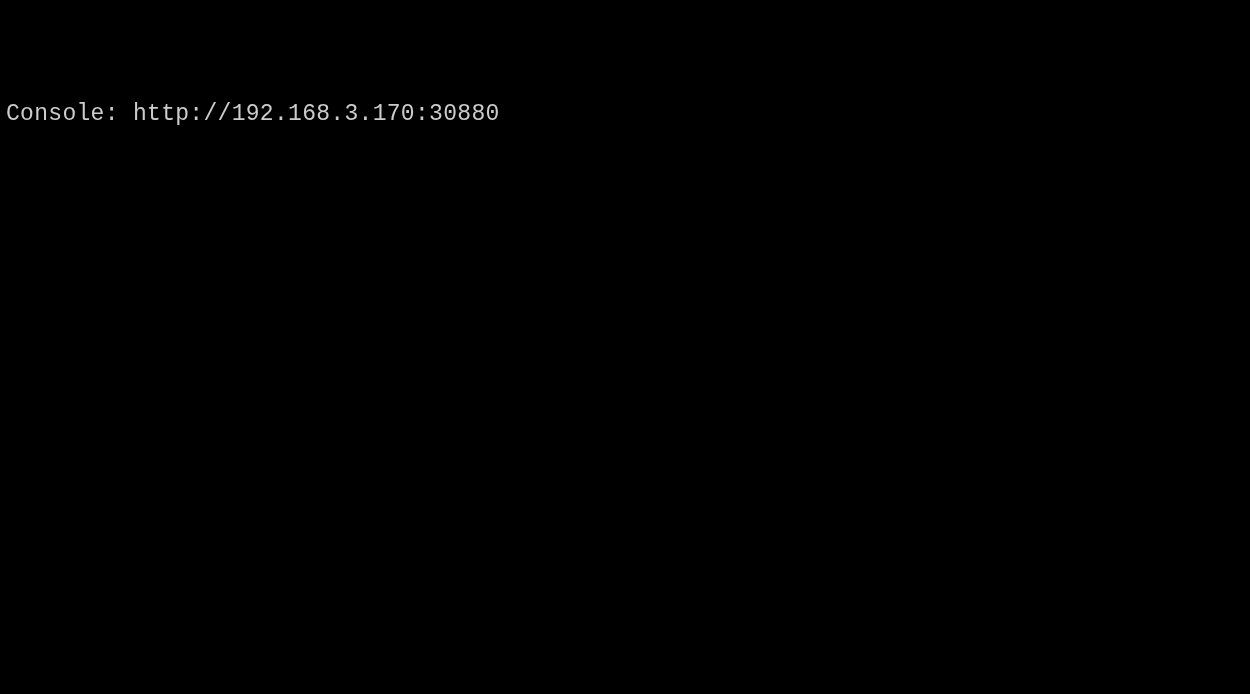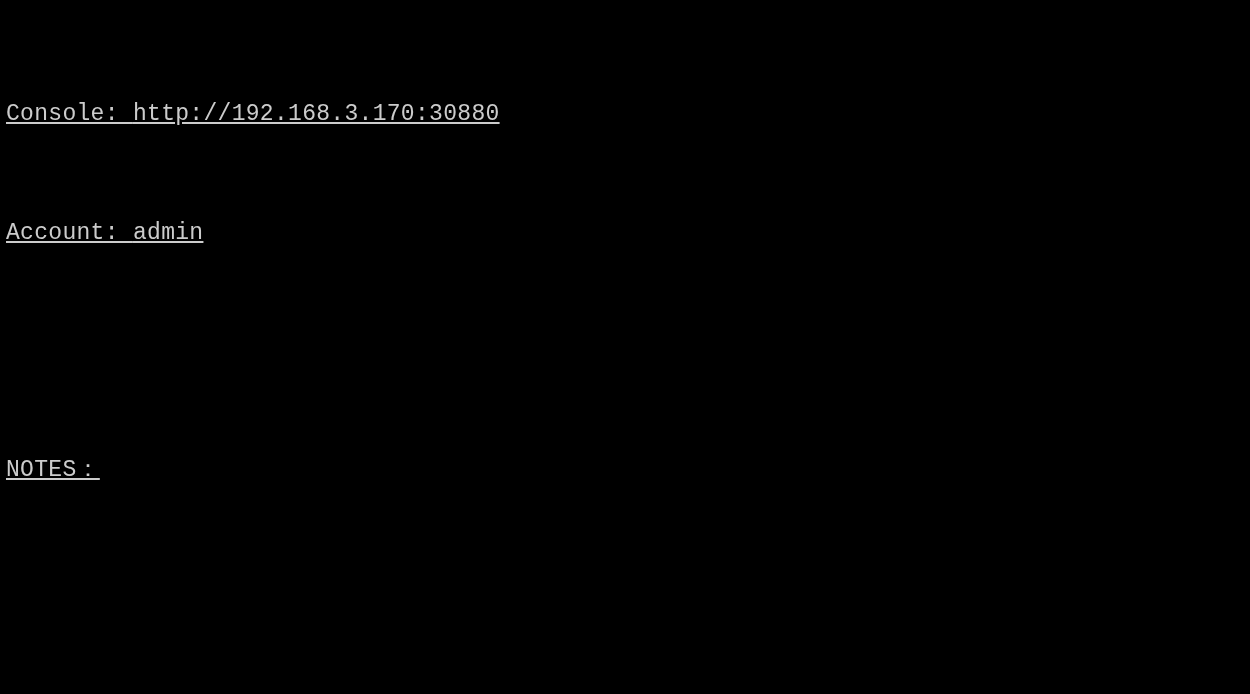--- a/index.html
+++ b/index.html
@@ -18,34 +18,31 @@
       height: 694px;
       overflow: hidden;
       letter-spacing: 0.3px;
     }
     .terminal {
       white-space: pre;
     }
     .line {
       display: block;
       min-height: 1.72em;
-      text-decoration: underline;
     }
     .indent-num {
       padding-left: 2ch;
     }
   </style>
 </head>
 <body>
 
 <div class="terminal">
   <span class="line"><span>Console: </span><span>http://192.168.3.170:30880</span></span>
-  <span class="line"><span>Account: </span><span>admin</span></span>
   <span class="line"></span>
-  <span class="line">NOTES：</span>
   <span class="line indent-num"></span>
   
   
   
   
   
   
   
   
   

